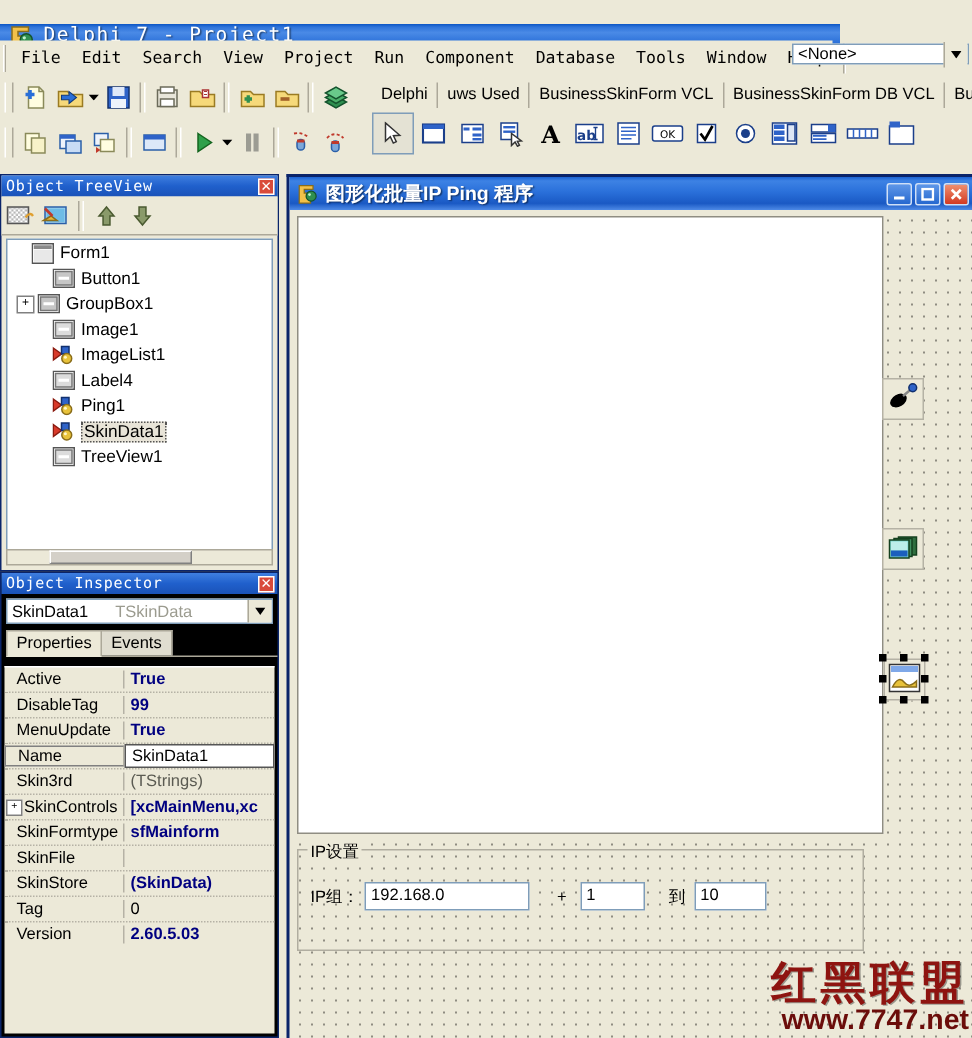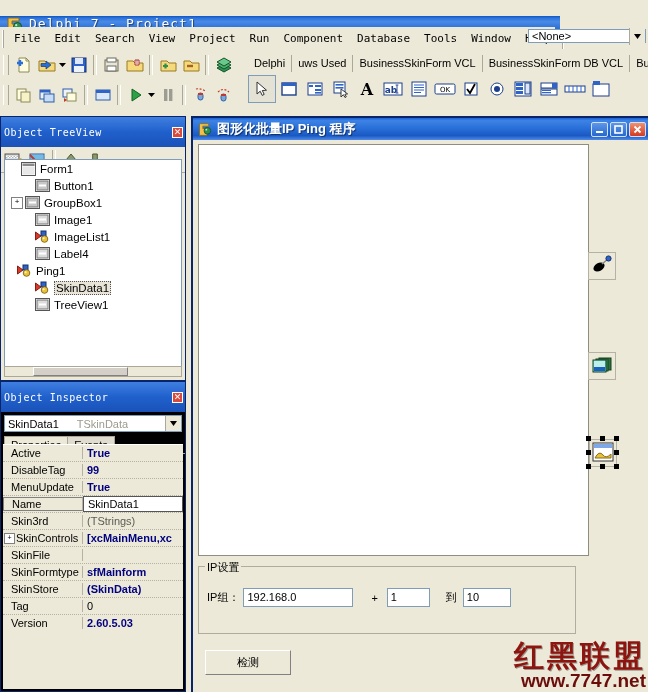--- a/index.html
+++ b/index.html
@@ -61,21 +61,21 @@
   }
   #palette-row{position:absolute;left:248px;top:74px;width:400px;height:30px;
     display:flex;align-items:center;overflow:hidden;}
   #palette-row .pbtn{width:26px;height:26px;display:flex;align-items:center;
     justify-content:center;flex:0 0 auto;position:relative;}
   #palette-row .pbtn.sel{border:1px solid #7f9db9;background:#e4e2d4;}
   
   #object-treeview{position:absolute;left:0;top:116px;width:186px;height:265px;
     background:#ece9d8;border:1px solid #0a246a;box-sizing:border-box;}
   .panel-caption{
-    height:30px;background:linear-gradient(180deg,#3f7fe0 0%,#2060cc 50%,#1a52b8 100%);
+    height:14px;background:linear-gradient(180deg,#3f7fe0 0%,#2060cc 50%,#1a52b8 100%);
     display:flex;align-items:center;padding-left:3px;
   }
   .panel-caption .cap-text{
     color:#fff;font-family:"DejaVu Sans Mono","Liberation Mono",monospace;
     font-size:10px;letter-spacing:.5px;flex:1;white-space:nowrap;
   }
   .cap-close{width:11px;height:11px;margin-right:2px;background:#d94a3a;
     border:1px solid #fff;display:flex;align-items:center;justify-content:center;
     color:#fff;font-size:9px;line-height:9px;font-weight:bold;box-sizing:border-box;}
   #otv-toolbar{height:25px;background:#ece9d8;display:flex;align-items:center;
@@ -559,21 +559,21 @@
       <span class="nicon">
         <svg width="15" height="13" viewBox="0 0 15 13">
             <rect x="0.5" y="0.5" width="14" height="12" fill="#fff" stroke="#555"></rect>
             <rect x="2" y="2" width="11" height="9" fill="#dcdcdc" stroke="#777"></rect>
             <rect x="4" y="5.5" width="7" height="2" fill="#fff"></rect>
           </svg>
       </span>
       <span class="nlabel">Label4</span>
     </div>
 
-    <div class="tnode" style="padding-left:0;">
+    <div class="tnode" style="padding-left:18px;">
       <span class="noexp"></span>
       <span class="nicon">
         <svg width="15" height="13" viewBox="0 0 15 13">
           <path d="M0.5 2 L6 6 L0.5 10 Z" fill="#d83a2a" stroke="#8a1b10"></path>
           <rect x="6" y="1" width="5" height="5" fill="#2f63c8" stroke="#12306e"></rect>
           <circle cx="9.5" cy="9" r="3.3" fill="#e8c23a" stroke="#8a6d1a"></circle>
           <circle cx="8.6" cy="8.2" r="1" fill="#fff6c8"></circle>
         </svg>
       </span>
       <span class="nlabel">Ping1</span>
@@ -653,26 +653,26 @@
       <span class="pval gray">(TStrings)</span>
     </div>
     <div class="oi-row">
       <span class="pname withexp">
         <span class="expbox">+</span>
         <span>SkinControls</span>
       </span>
       <span class="pval">[xcMainMenu,xc</span>
     </div>
     <div class="oi-row">
+      <span class="pname">SkinFormtype</span>
+      <span class="pval">sfMainform</span>
+    </div>
+    <div class="oi-row">
       <span class="pname">SkinFile</span>
       <span class="pval plain"></span>
-    </div>
-    <div class="oi-row">
-      <span class="pname">SkinFormtype</span>
-      <span class="pval">sfMainform</span>
     </div>
     <div class="oi-row">
       <span class="pname">SkinStore</span>
       <span class="pval">(SkinData)</span>
     </div>
     <div class="oi-row">
       <span class="pname">Tag</span>
       <span class="pval plain">0</span>
     </div>
     <div class="oi-row">
@@ -723,21 +723,20 @@
       <div class="grow">
         <span class="glab">IP组：</span>
         <span class="fedit" style="width:110px;">192.168.0</span>
         <span class="glab" style="margin:0 9px 0 18px;">+</span>
         <span class="fedit" style="width:43px;">1</span>
         <span class="glab" style="margin:0 6px 0 16px;">到</span>
         <span class="fedit" style="width:48px;">10</span>
       </div>
     </div>
 
-    <div id="btn-detect">检测</div>
 
     <div class="nvcomp" style="left:393px;top:110px;">
       <span>
         <svg width="22" height="22" viewBox="0 0 22 22">
           <ellipse cx="8" cy="13" rx="6" ry="4" transform="rotate(-30 8 13)" fill="#000"></ellipse>
           <path d="M11 10 L17 5" stroke="#888" stroke-width="1.6"></path>
           <circle cx="17.5" cy="4.5" r="2.6" fill="#2f63c8" stroke="#12306e"></circle>
         </svg>
       </span>
     </div>

